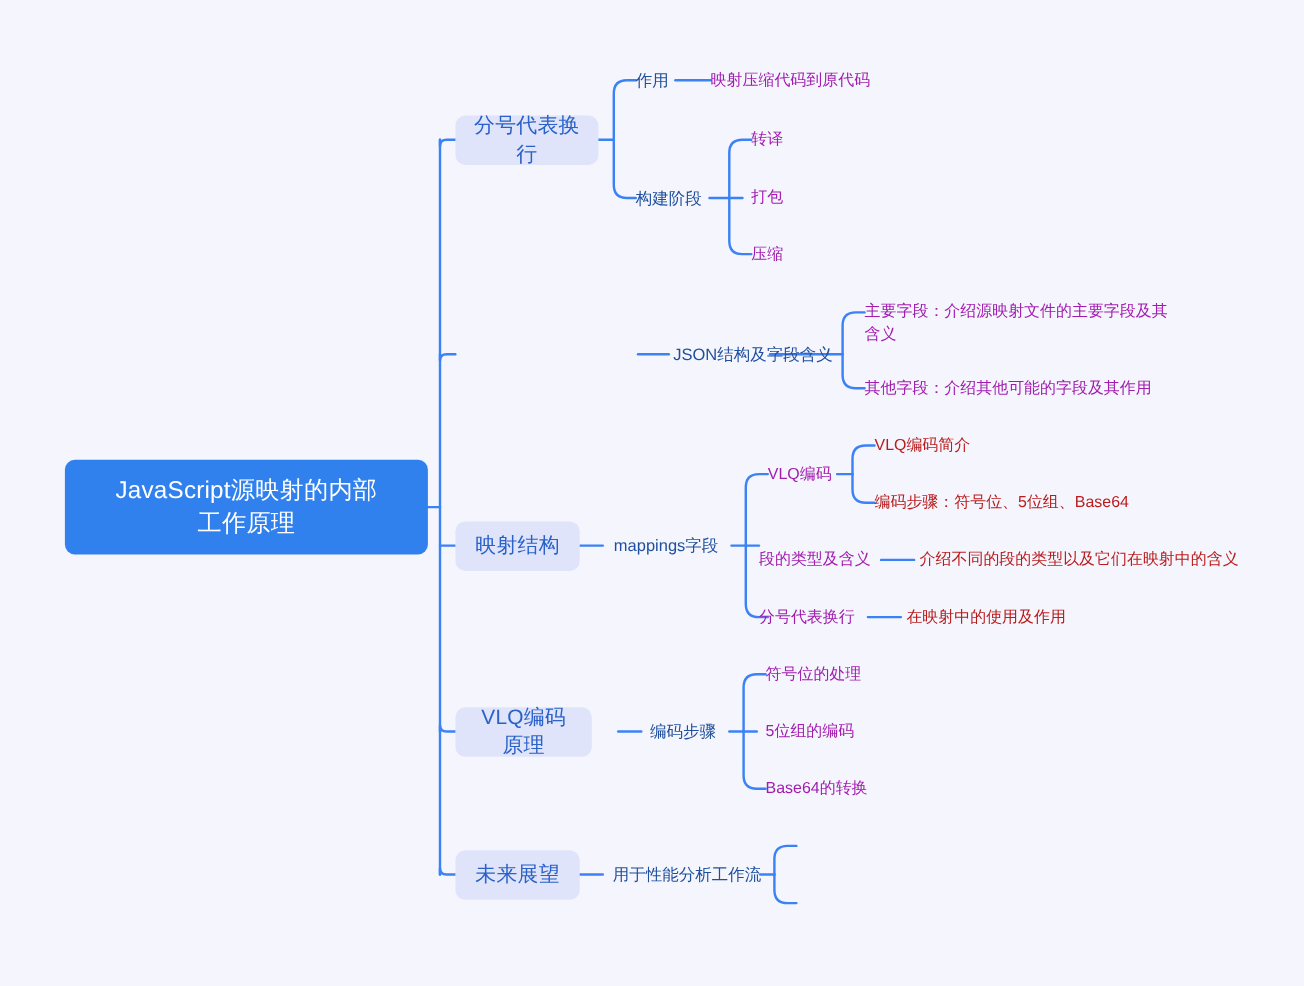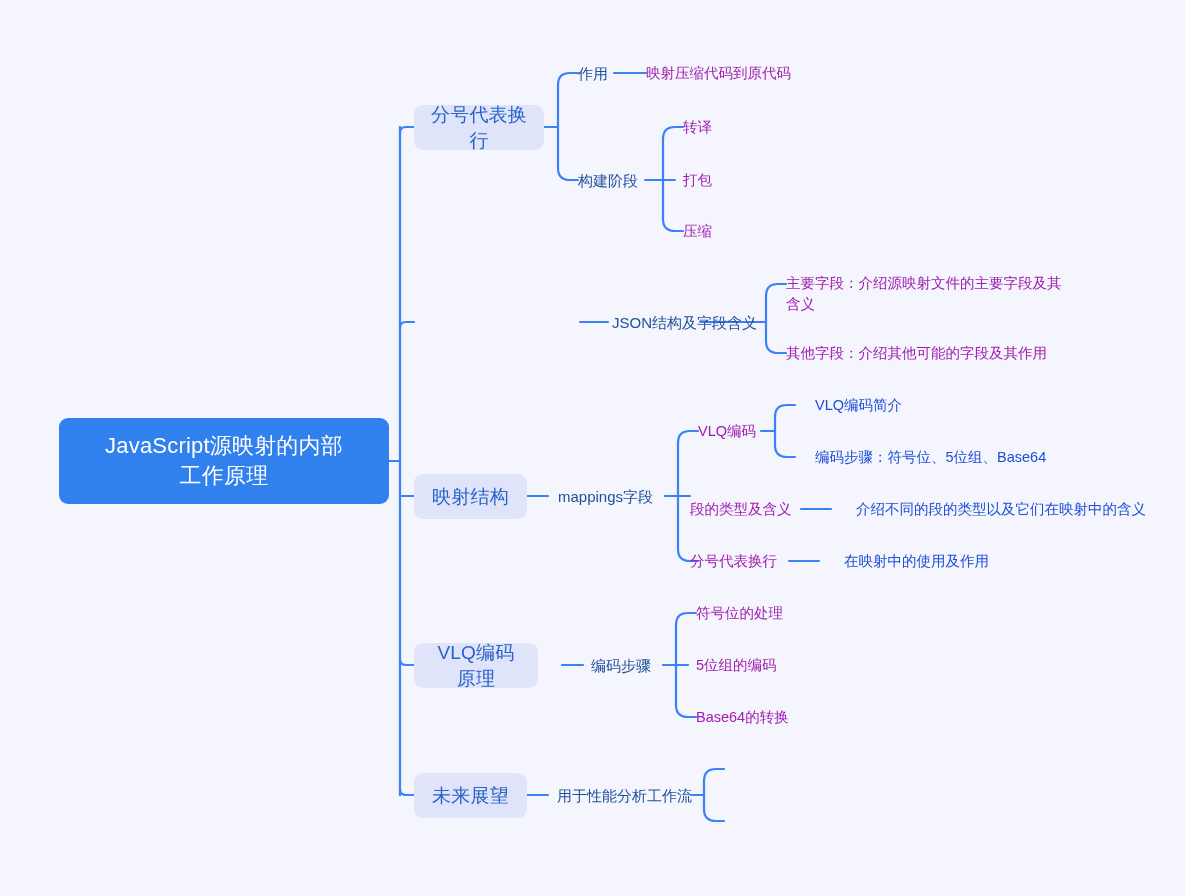--- a/index.html
+++ b/index.html
@@ -66,25 +66,24 @@
   }
   
   .node.lvl3 {
     color: #a21caf;
     font-size: 14.5px;
     line-height: 21px;
     background: transparent;
   }
   
   .node.lvl4 {
-    color: #1d4ed8;
+    color: #b91c1c;
     font-size: 14.5px;
     line-height: 21px;
     background: transparent;
-    margin-left: 20px;
   }
   .node.wrap2 {
     display: block;
     padding-top: 0;
   }
 </style>
 </head>
 <body>
 
 <div id="canvas">

